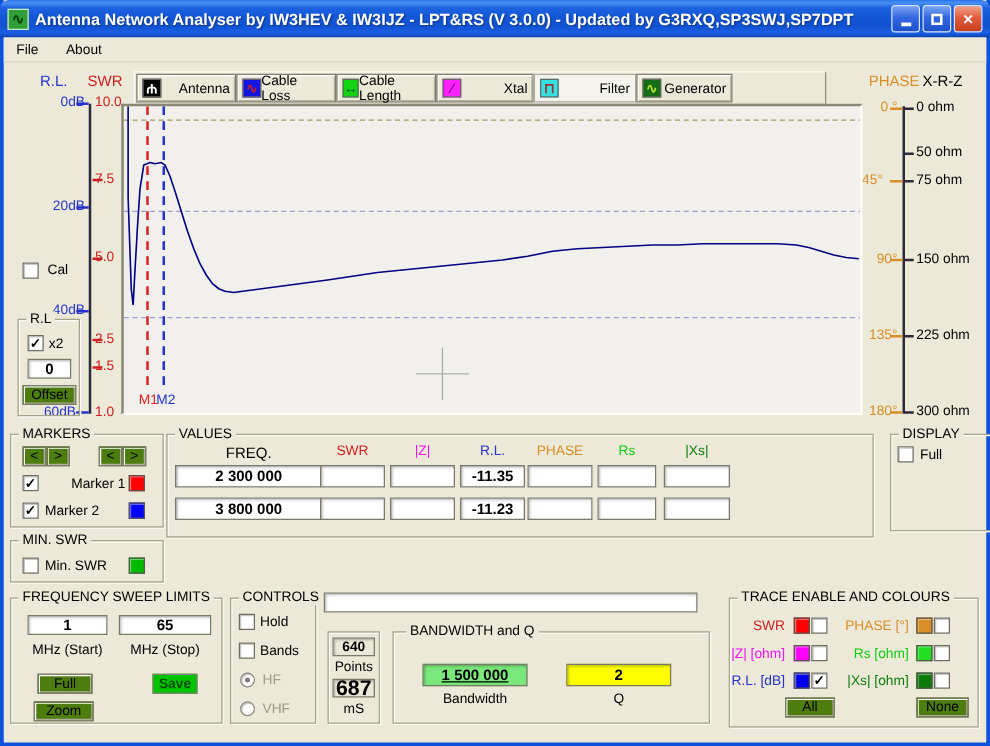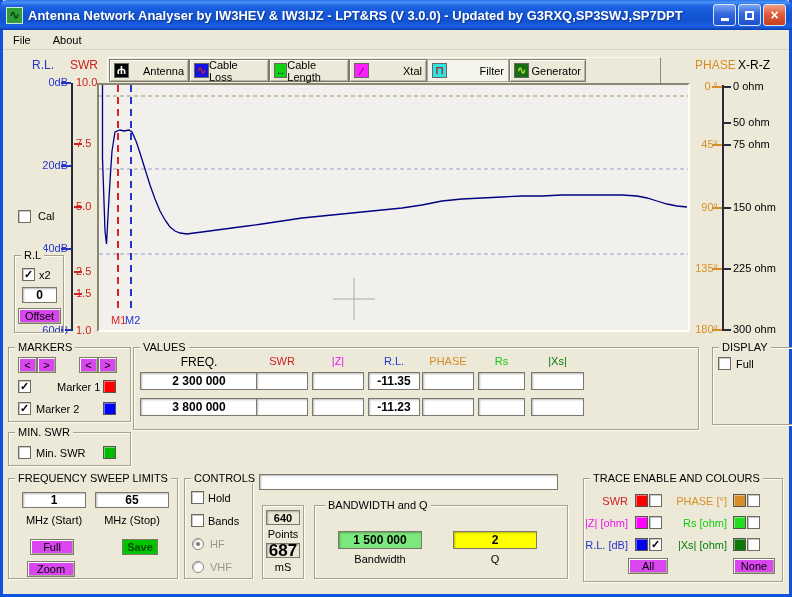--- a/index.html
+++ b/index.html
@@ -60,21 +60,21 @@
     background:#f1f0ed; border:2px solid; border-color:#8a8774 #fdfcf7 #fdfcf7 #8a8774; }
   .mlabel { position:absolute; font-size:11px; }
 
   
   .gbox { position:absolute; border:1px solid #a5a28b; box-shadow:1px 1px 0 #fdfcf7, inset 1px 1px 0 #fdfcf7; }
   .gtitle { position:absolute; top:-7px; left:6px; background:#ece9d8; padding:0 3px; white-space:nowrap; }
   .field { position:absolute; background:#fff; border:1px solid #7b796b;
     box-shadow: inset 1px 1px 2px rgba(0,0,0,.28); display:flex; align-items:center; justify-content:center;
     font-weight:bold; font-size:12px; }
   .field.flat { font-weight:normal; justify-content:flex-start; padding-left:3px; }
-  .btn { position:absolute; background:#d946ef; border:1px solid #7e7c6c;
+  .btn { position:absolute; background:#4d7c0f; border:1px solid #7e7c6c;
     box-shadow: inset 1px 1px 0 #fff, inset -1px -1px 0 #b0ad9c;
     display:flex; align-items:center; justify-content:center; font-size:11px; }
   .cb { position:absolute; width:13px; height:13px; background:#fff; border:1px solid #6e6c60;
     box-shadow: inset 1px 1px 0 rgba(0,0,0,.22); display:flex; align-items:center; justify-content:center;
     font-size:11px; font-weight:bold; color:#000; }
   .radio { position:absolute; width:12px; height:12px; border-radius:50%; background:#fff;
     border:1px solid #8a887a; box-shadow: inset 1px 1px 1px rgba(0,0,0,.25); }
   .radio .dot { position:absolute; left:3px; top:3px; width:4px; height:4px; border-radius:50%; background:#7a7a72; }
   .swatch { position:absolute; width:13px; height:13px; border:1px solid #56544c;
     box-shadow: inset 1px 1px 0 rgba(255,255,255,.4); }
@@ -145,42 +145,42 @@
   <div class="abs hline" style="left:61px; top:165px; width:10px; background:#2533cc;"></div>
   <div class="abs hline" style="left:61px; top:248px; width:10px; background:#2533cc;"></div>
   <div class="abs hline" style="left:61px; top:329px; width:10px; background:#2533cc;"></div>
   <div class="abs hline" style="left:74px; top:143px; width:8px; background:#cc2020;"></div>
   <div class="abs hline" style="left:74px; top:206px; width:8px; background:#cc2020;"></div>
   <div class="abs hline" style="left:74px; top:271px; width:8px; background:#cc2020;"></div>
   <div class="abs hline" style="left:74px; top:293px; width:8px; background:#cc2020;"></div>
   <span class="abs tick-label t-right c-rl" style="left:28px; top:76px; width:40px;">0dB</span>
   <span class="abs tick-label t-right c-rl" style="left:28px; top:159px; width:40px;">20dB</span>
   <span class="abs tick-label t-right c-rl" style="left:28px; top:242px; width:40px;">40dB</span>
-  <span class="abs tick-label t-right c-rl" style="left:28px; top:324px; width:40px;">60dB</span>
+  <span class="abs tick-label t-right c-rl" style="left:28px; top:324px; width:40px;text-align:center;">60dB</span>
   <span class="abs tick-label c-swr" style="left:76px; top:76px;">10.0</span>
   <span class="abs tick-label c-swr" style="left:76px; top:137px;">7.5</span>
   <span class="abs tick-label c-swr" style="left:76px; top:200px;">5.0</span>
   <span class="abs tick-label c-swr" style="left:76px; top:265px;">2.5</span>
   <span class="abs tick-label c-swr" style="left:76px; top:287px;">1.5</span>
   <span class="abs tick-label c-swr" style="left:76px; top:324px;">1.0</span>
 
   <div class="abs vline" style="left:722px; top:85px; height:246px;"></div>
   <div class="abs hline" style="left:712px; top:86px; width:10px; background:#d88e28;"></div>
   <div class="abs hline" style="left:712px; top:144px; width:10px; background:#d88e28;"></div>
   <div class="abs hline" style="left:712px; top:207px; width:10px; background:#d88e28;"></div>
   <div class="abs hline" style="left:712px; top:268px; width:10px; background:#d88e28;"></div>
   <div class="abs hline" style="left:712px; top:329px; width:10px; background:#d88e28;"></div>
   <div class="abs hline" style="left:724px; top:86px; width:7px;"></div>
   <div class="abs hline" style="left:724px; top:122px; width:7px;"></div>
   <div class="abs hline" style="left:724px; top:144px; width:7px;"></div>
   <div class="abs hline" style="left:724px; top:207px; width:7px;"></div>
   <div class="abs hline" style="left:724px; top:268px; width:7px;"></div>
   <div class="abs hline" style="left:724px; top:329px; width:7px;"></div>
   <span class="abs tick-label t-right c-phase" style="left:678px; top:80px; width:40px;">0 °</span>
-  <span class="abs tick-label t-right c-phase" style="left:678px; top:138px; width:40px;">45°</span>
+  <span class="abs tick-label t-right c-phase" style="left:678px; top:138px; width:40px;text-align:center;">45°</span>
   <span class="abs tick-label t-right c-phase" style="left:678px; top:201px; width:40px;">90°</span>
   <span class="abs tick-label t-right c-phase" style="left:678px; top:262px; width:40px;">135°</span>
   <span class="abs tick-label t-right c-phase" style="left:678px; top:323px; width:40px;">180°</span>
   <span class="abs tick-label" style="left:733px; top:80px;">0 ohm</span>
   <span class="abs tick-label" style="left:733px; top:116px;">50 ohm</span>
   <span class="abs tick-label" style="left:733px; top:138px;">75 ohm</span>
   <span class="abs tick-label" style="left:733px; top:201px;">150 ohm</span>
   <span class="abs tick-label" style="left:733px; top:262px;">225 ohm</span>
   <span class="abs tick-label" style="left:733px; top:323px;">300 ohm</span>
 
@@ -357,21 +357,21 @@
     </div>
   <span class="lbl ctr" style="left:262px; top:528px; width:42px;">Points</span>
   <div class="field" style="left:266px; top:543px; width:34px; height:15px; background:#ece9d8; font-size:17px;">
       <span>687</span>
     </div>
   <span class="lbl ctr" style="left:262px; top:561px; width:42px;">mS</span>
 
   <div class="gbox" style="left:314px; top:505px; width:254px; height:74px;">
     <span class="gtitle" style="left:10px;">BANDWIDTH and Q</span>
   </div>
-  <div class="field" style="left:338px; top:531px; width:84px; height:18px; background:#7be87b;">
+  <div class="field" style="left:338px; top:531px; width:84px; height:18px; background:#7be87b;text-decoration:underline;">
       <span>1 500 000</span>
     </div>
   <span class="lbl ctr" style="left:338px; top:553px; width:84px;">Bandwidth</span>
   <div class="field" style="left:453px; top:531px; width:84px; height:18px; background:#ffff00;">
       <span>2</span>
     </div>
   <span class="lbl ctr" style="left:453px; top:553px; width:84px;">Q</span>
 
   <div class="gbox" style="left:583px; top:478px; width:200px; height:104px;">
     <span class="gtitle">TRACE ENABLE AND COLOURS</span>

